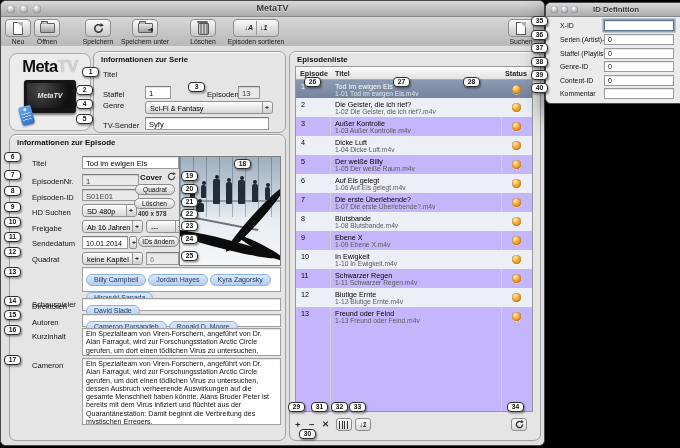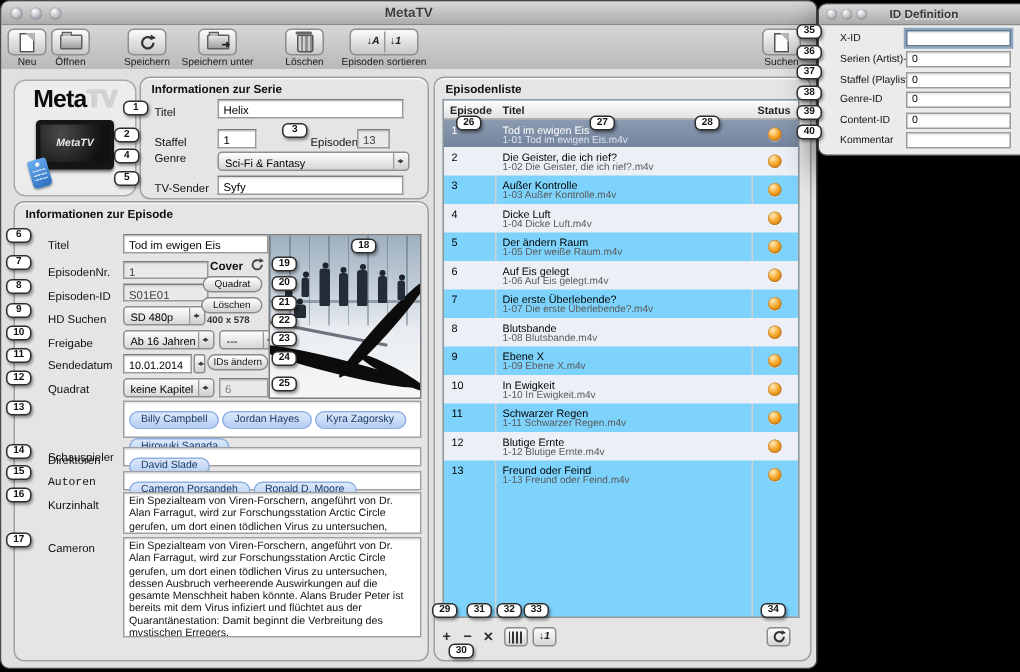--- a/index.html
+++ b/index.html
@@ -64,21 +64,21 @@
   .misspell{text-decoration-style:wavy;text-decoration-color:#e03a2f;text-decoration-thickness:1px;}
   .cover{position:absolute;border:1px solid #808080;overflow:hidden;
     background:linear-gradient(180deg,#9fb0bf 0%,#c3ced8 32%,#e9edf1 58%,#f5f6f7 100%);}
   .cover::before{content:"";position:absolute;left:0;top:0;right:0;height:56%;
     background:repeating-linear-gradient(90deg,rgba(62,82,104,.38) 0 1px,transparent 1px 13px);}
   .beam{position:absolute;left:0;right:0;height:2px;background:rgba(55,75,95,.42);}
   .fig{position:absolute;background:#242c38;border-radius:2px 2px 1px 1px;}
   .fig::before{content:"";position:absolute;left:50%;top:-4px;margin-left:-2px;width:4px;height:4px;border-radius:50%;background:#1d242e;}
   .stroke{position:absolute;background:#0c0c0c;border-radius:50%;}
   .rail{position:absolute;background:#70707c;}
-  .elist-table{position:absolute;box-sizing:border-box;background:#7dd3fc;border:1px solid #979797;overflow:hidden;}
+  .elist-table{position:absolute;box-sizing:border-box;background:#c4b5fd;border:1px solid #979797;overflow:hidden;}
   .ehead{position:absolute;left:0;top:0;right:0;height:12px;background:linear-gradient(#fdfdfd,#e1e1e1);
     border-bottom:1px solid #ababab;z-index:3;}
   .ehead span{position:absolute;top:1.5px;font-size:7.2px;font-weight:bold;color:#222;}
   .vdiv{position:absolute;top:0;bottom:0;width:1px;background:#d0d0d0;z-index:1;}
   .erow{position:absolute;left:0;right:0;height:19px;z-index:2;}
   .erow.alt{background:#ecf0f6;}
   .erow.sel{background:linear-gradient(#8b9ab0,#72839c);border-top:1px solid #5d6e86;}
   .enr{position:absolute;left:5px;top:2px;font-size:7.2px;color:#000;}
   .etitle{position:absolute;left:39px;top:1.5px;font-size:7.2px;color:#000;white-space:nowrap;}
   .efile{position:absolute;left:39px;top:10px;font-size:6.7px;color:#5a5a5a;white-space:nowrap;}
@@ -190,21 +190,20 @@
           <div class="tvscreen">
               <span>MetaTV</span>
             </div>
           <div class="tvtag"></div>
         </div>
       </div>
 
       <div class="panel" style="left:92px;top:5px;width:191px;height:80px;">
         <div class="ph">Informationen zur Serie</div>
         <div class="flabel" style="left:9px;top:18px;">Titel</div>
-        <div class="input" style="left:51px;top:14px;width:124px;">Helix</div>
         <div class="flabel" style="left:9px;top:38px;">Staffel</div>
         <div class="input" style="left:51px;top:34px;width:26px;">1</div>
         <div class="flabel" style="left:113px;top:38px;">Episoden</div>
         <div class="input gray" style="left:144px;top:34px;width:22px;">13</div>
         <div class="flabel" style="left:9px;top:49px;">Genre</div>
         <div class="popup" style="left:51px;top:49px;width:128px;">
           <span>Sci-Fi &amp; Fantasy</span>
           <span class="pa"></span>
         </div>
         <div class="flabel" style="left:9px;top:69px;">TV-Sender</div>
@@ -278,21 +277,21 @@
             <div class="fig" style="left: 85px; top: 30px; width: 5px; height: 13px;"></div>
             <div class="fig" style="left: 16px; top: 46px; width: 8px; height: 9px;"></div>
           </div>
 
         <div class="flabel" style="left:22px;top:137px;margin-top:28px;">Schauspieler</div>
         <div class="tokenfield" id="tok-schauspieler" style="left:72px;top:132px;width:199px;height:25px;"><span class="token">Billy Campbell</span><span class="token">Jordan Hayes</span><span class="token">Kyra Zagorsky</span><span class="token">Hiroyuki Sanada</span></div>
 
         <div class="flabel" style="left:22px;top:167px;">Direktoren</div>
         <div class="tokenfield" id="tok-direktoren" style="left:72px;top:163px;width:199px;height:13px;"><span class="token">David Slade</span></div>
 
-        <div class="flabel" style="left:22px;top:183px;font-family:Liberation Mono, monospace;">Autoren</div>
+        <div class="flabel" style="left:22px;top:183px;">Autoren</div>
         <div class="tokenfield" id="tok-autoren" style="left:72px;top:179px;width:199px;height:13px;"><span class="token">Cameron Porsandeh</span><span class="token">Ronald D. Moore</span></div>
 
         <div class="flabel" style="left:22px;top:197px;">Kurzinhalt</div>
         <div class="textarea" style="left:72px;top:193px;width:199px;height:28px;">Ein Spezialteam von Viren-Forschern, angeführt von Dr. Alan Farragut, wird zur Forschungsstation Arctic Circle gerufen, um dort einen tödlichen Virus zu untersuchen,</div>
 
         <div class="flabel" style="left:22px;top:226px;">Cameron</div>
         <div class="textarea" style="left:72px;top:223px;width:199px;height:67px;">
           <span>Ein Spezialteam von Viren-Forschern, angeführt von Dr. Alan Farragut, wird zur Forschungsstation Arctic Circle gerufen, um dort einen tödlichen Virus zu untersuchen, dessen Ausbruch verheerende Auswirkungen auf die gesamte Menschheit haben könnte. </span><span class="misspell">Alans</span><span> Bruder Peter ist bereits mit dem Virus infiziert und flüchtet aus der Quarantänestation: Damit beginnt die Verbreitung des mystischen Erregers.</span>
         </div>
       </div>
@@ -327,21 +326,21 @@
                 <span class="dot"></span>
               </div>
               <div class="erow alt" style="top: 69px;">
                 <span class="enr">4</span>
                 <span class="etitle">Dicke Luft</span>
                 <span class="efile">1-04 Dicke Luft.m4v</span>
                 <span class="dot"></span>
               </div>
               <div class="erow" style="top: 88px;">
                 <span class="enr">5</span>
-                <span class="etitle">Der ändern Raum</span>
+                <span class="etitle">Der weiße Billy</span>
                 <span class="efile">1-05 Der weiße Raum.m4v</span>
                 <span class="dot"></span>
               </div>
               <div class="erow alt" style="top: 107px;">
                 <span class="enr">6</span>
                 <span class="etitle">Auf Eis gelegt</span>
                 <span class="efile">1-06 Auf Eis gelegt.m4v</span>
                 <span class="dot"></span>
               </div>
               <div class="erow" style="top: 126px;">

